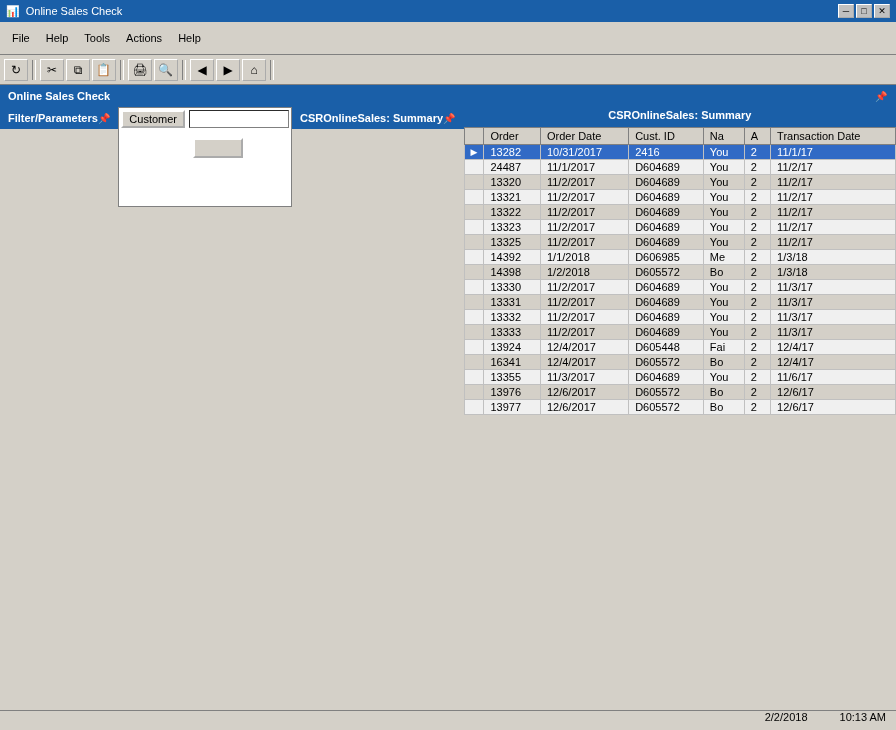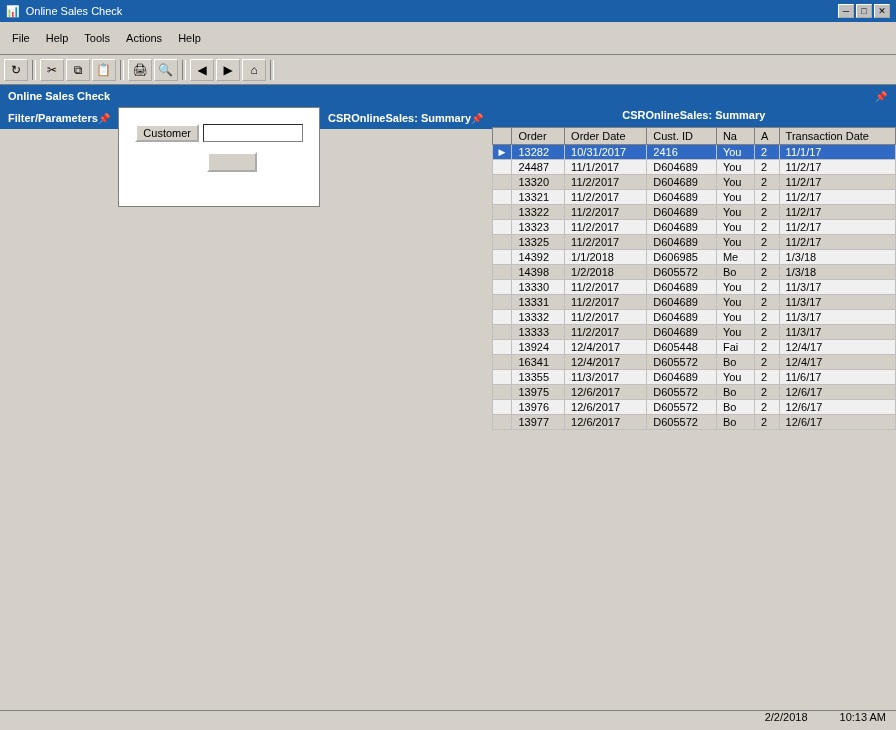--- a/index.html
+++ b/index.html
@@ -74,21 +74,21 @@
       font-size: 11px;
       font-weight: bold;
       justify-content: space-between;
     }
 
     
     .filter-panel {
       background: white;
       border: 1px solid #808080;
       margin: 0;
-      padding: 16px;
+      padding: 2px;
       height: 100px;
     }
     .filter-row {
       display: flex;
       align-items: center;
       gap: 4px;
       margin-bottom: 6px;
     }
     .filter-label-btn {
       background: #d4d0c8;
@@ -420,29 +420,20 @@
                 <td style="text-align: center; font-size: 9px;"></td>
                 <td>13355</td>
                 <td>11/3/2017</td>
                 <td>D604689</td>
                 <td>You</td>
                 <td>2</td>
                 <td>11/6/17</td>
               </tr>
               <tr>
                 <td style="text-align: center; font-size: 9px;"></td>
-                <td>13975</td>
-                <td>12/6/2017</td>
-                <td>D605572</td>
-                <td>Bo</td>
-                <td>2</td>
-                <td>12/6/17</td>
-              </tr>
-              <tr>
-                <td style="text-align: center; font-size: 9px;"></td>
                 <td>13976</td>
                 <td>12/6/2017</td>
                 <td>D605572</td>
                 <td>Bo</td>
                 <td>2</td>
                 <td>12/6/17</td>
               </tr>
               <tr>
                 <td style="text-align: center; font-size: 9px;"></td>
                 <td>13977</td>

